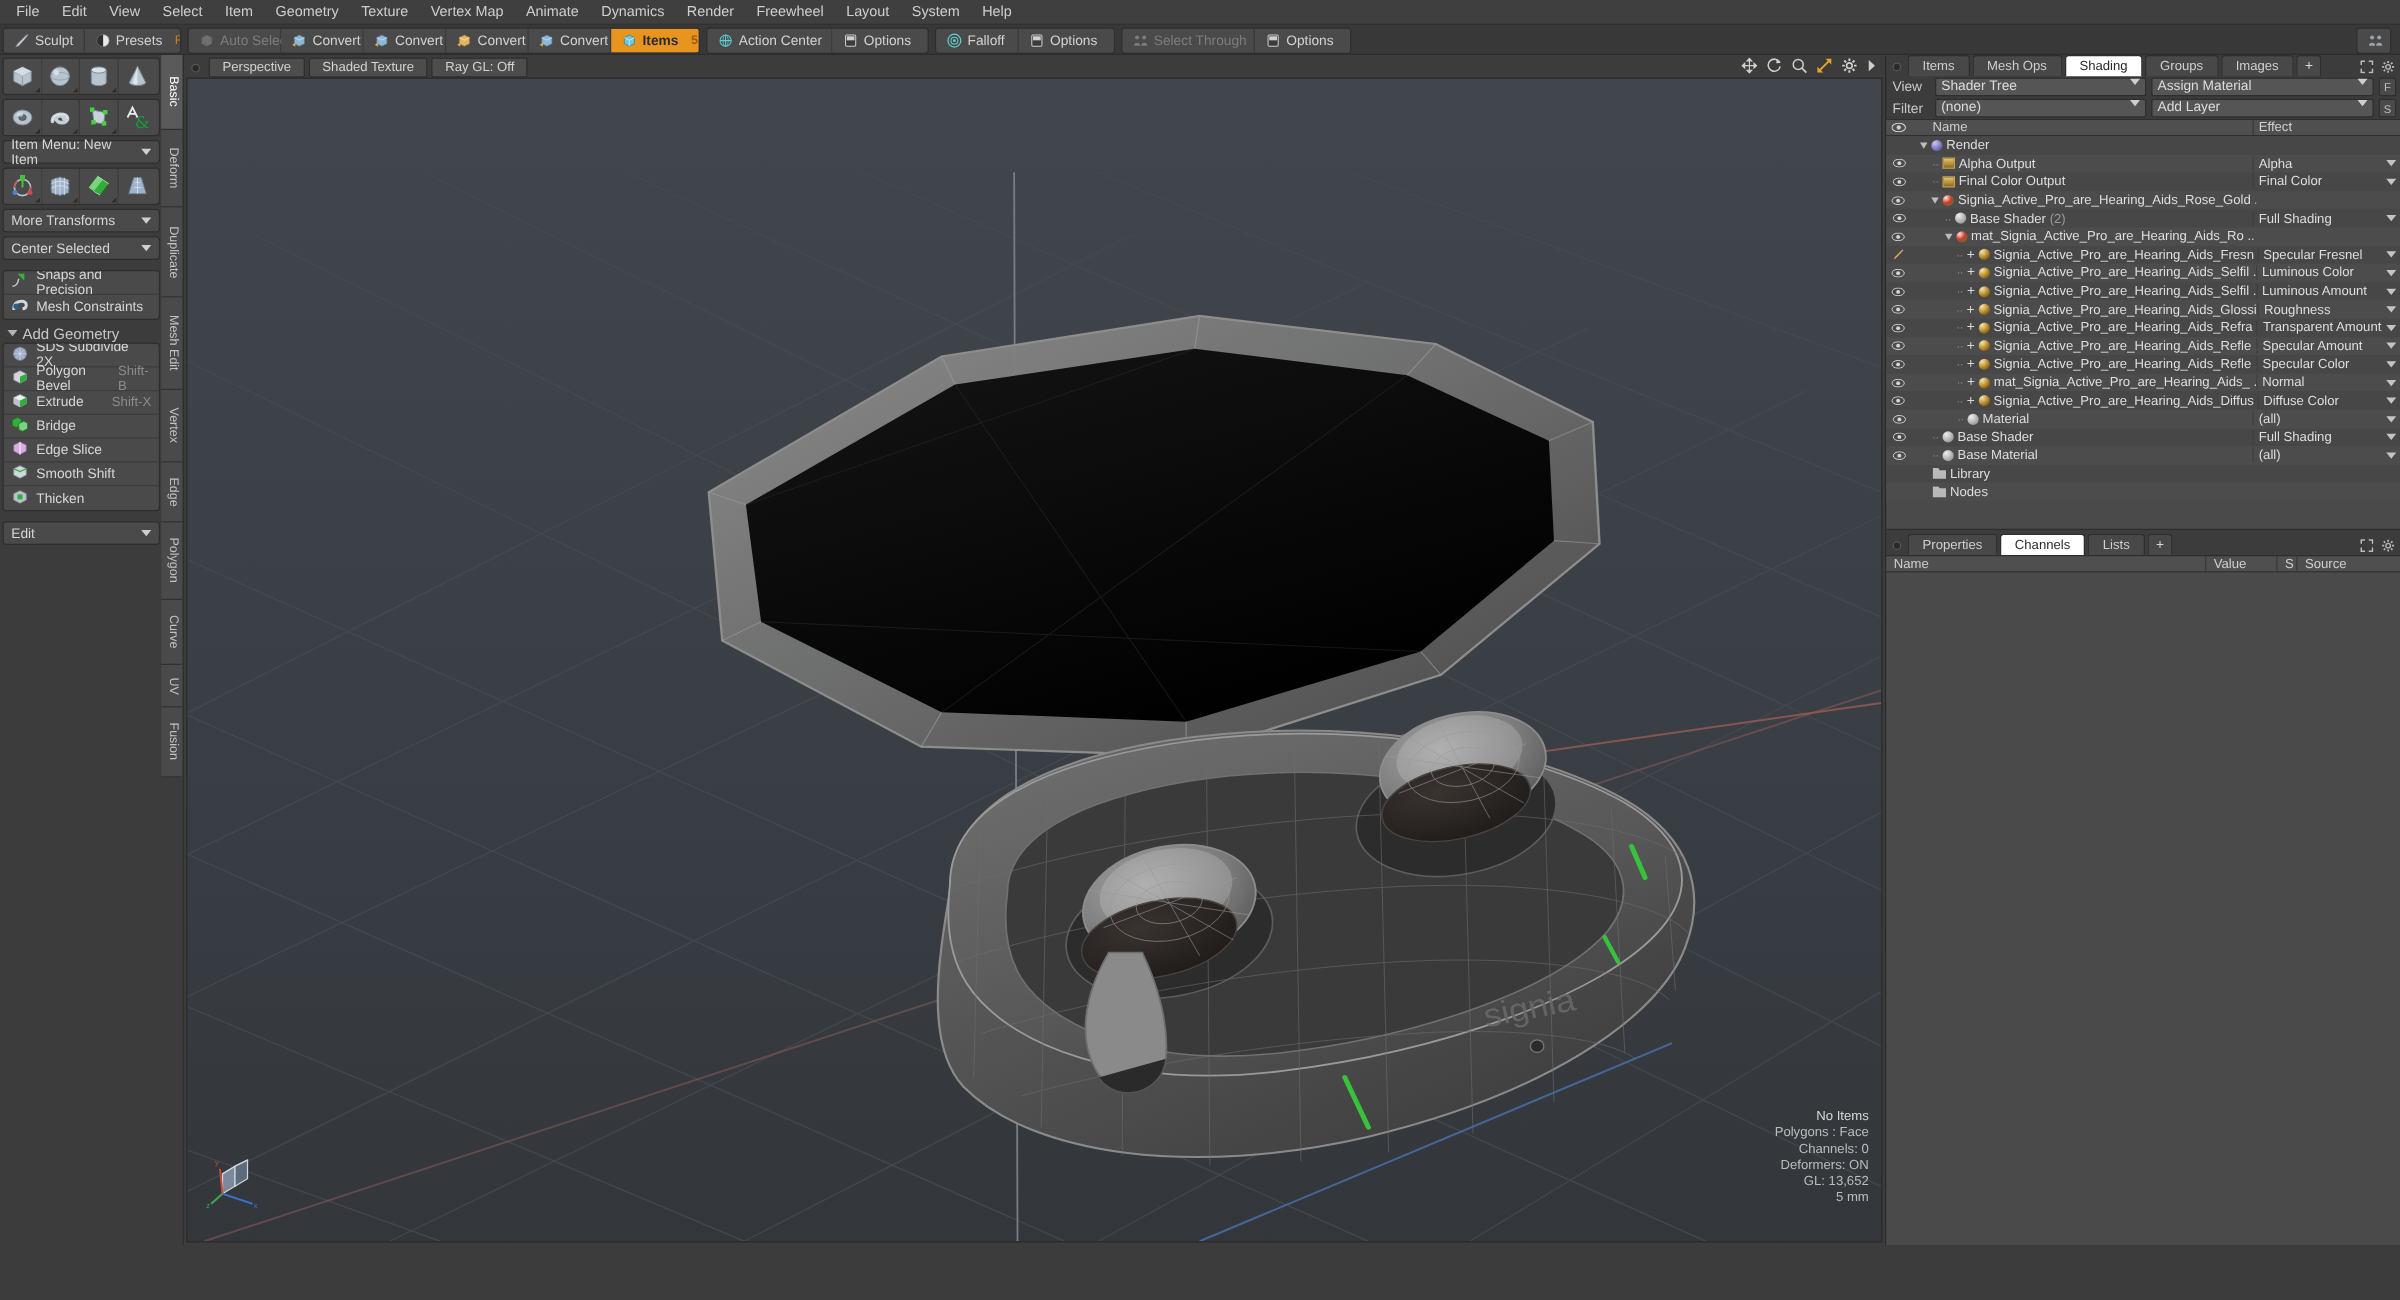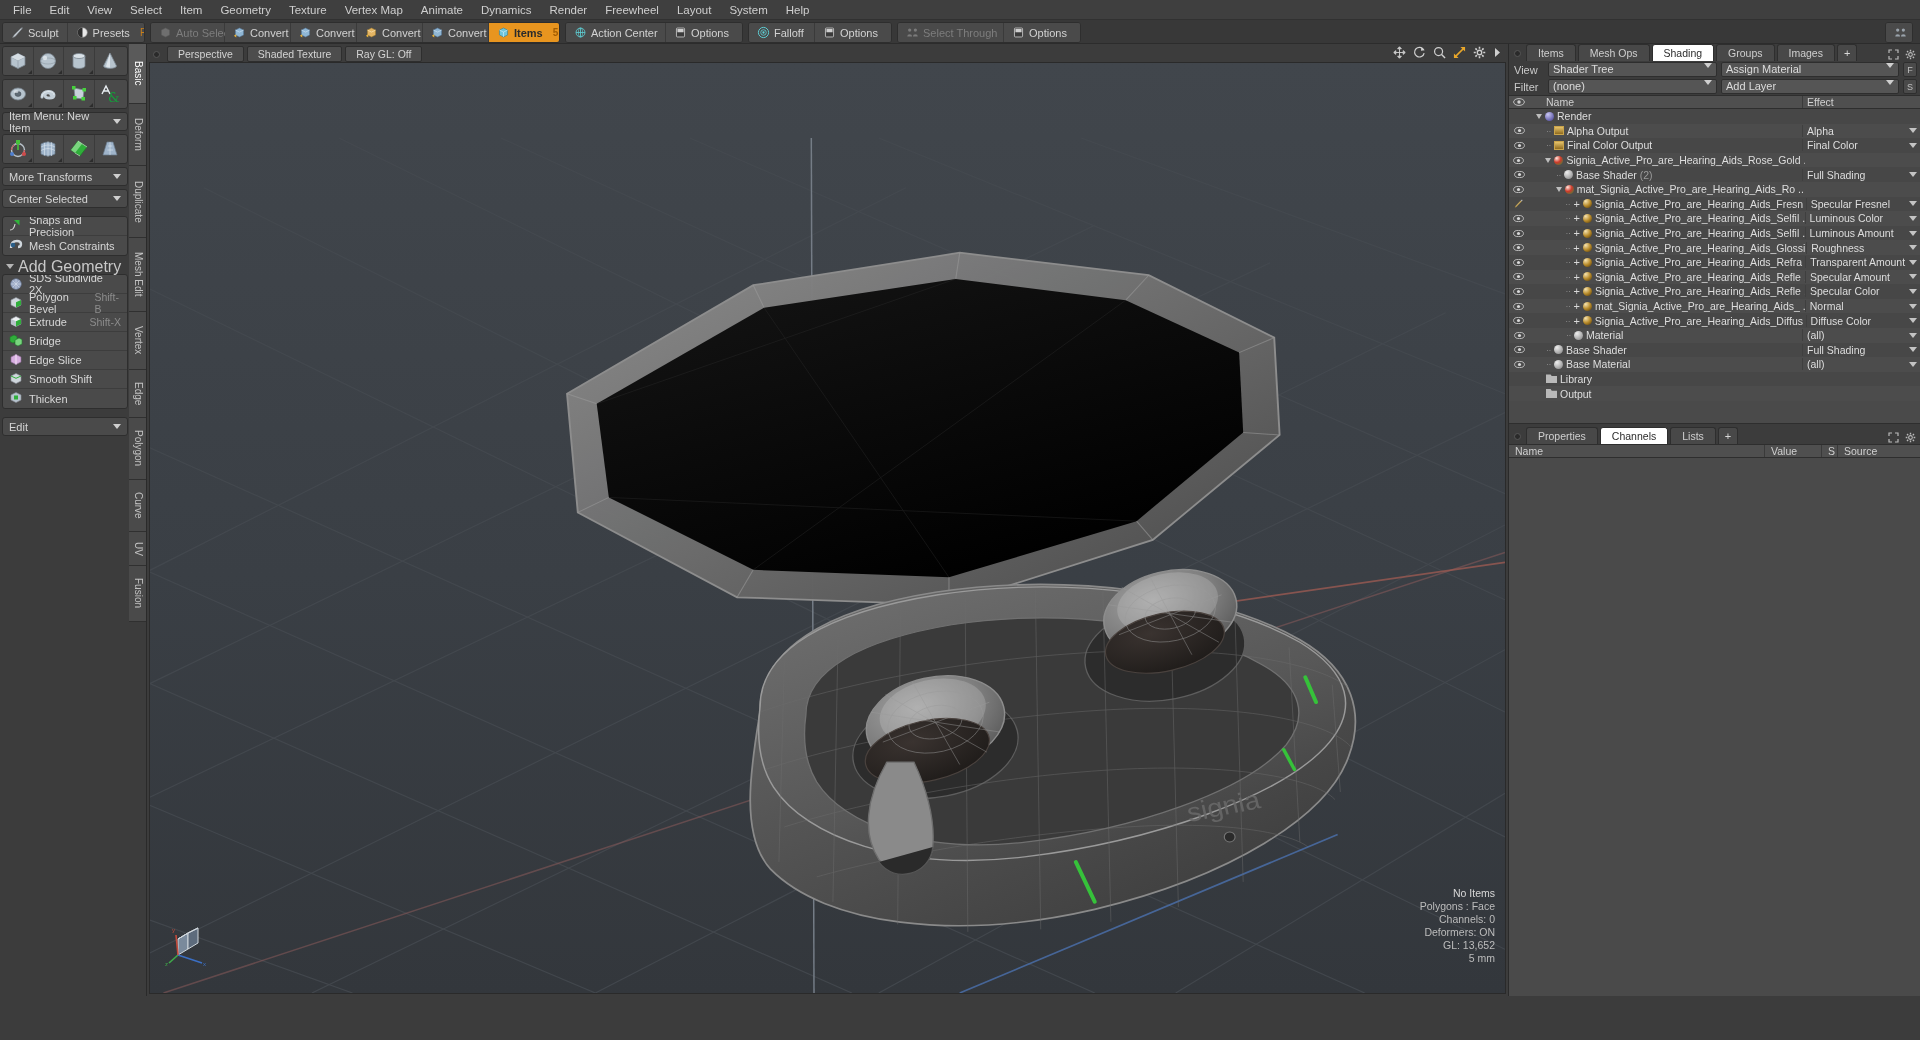--- a/index.html
+++ b/index.html
@@ -84,21 +84,21 @@
     margin-bottom:3px; justify-content:space-between;
   }
   .dropbar .caret { width:0;height:0;border-left:4px solid transparent;border-right:4px solid transparent;border-top:5px solid #cfcfcf; }
   .lp-sep { height:5px; }
   .lp-group { background:#4a4a4a; border:1px solid #2e2e2e; border-radius:3px; margin-bottom:3px; overflow:hidden; }
   .lp-row { height:19px; display:flex; align-items:center; padding:0 6px; gap:6px;
      color:#d7d7d7; font-size:11px; border-bottom:1px solid #3d3d3d; }
   .lp-row:last-child { border-bottom:none; }
   .lp-row .shortcut { margin-left:auto; color:#8c8c8c; font-size:10.5px; }
   .lp-header { height:15px; display:flex; align-items:center; gap:4px; padding-left:4px;
-     color:#c8c8c8; font-size:16px; }
+     color:#c8c8c8; font-size:12px; }
   .lp-header .tri { width:0;height:0;border-left:4px solid transparent;border-right:4px solid transparent;border-top:5px solid #b5b5b5; }
 
   
   .vtabs { position:absolute; right:0; top:0; width:17px; height:100%;
      background:#343434; display:flex; flex-direction:column; }
   .vtab { flex:0 0 auto; writing-mode: vertical-rl; text-orientation: mixed;
      font-size:10px; color:#c2c2c2; background:#4a4a4a; border-bottom:1px solid #303030;
      padding:6px 2px; text-align:center; letter-spacing:0px; }
   .vtab.active { background:#5a5a5a; color:#fff; }
 
@@ -1215,21 +1215,21 @@
             </span>
             <span class="c-eff">
               <span></span>
             </span>
           </div>
           <div class="trow">
             <span class="c-eye"></span>
             <span class="c-name">
               <span class="indent" style="width: 14px;"></span>
               <span class="folder"></span>
-              <span>Output</span>
+              <span>Nodes</span>
             </span>
             <span class="c-eff">
               <span></span>
             </span>
           </div>
         </div>
 
       <div class="tabrow" style="margin-top:3px">
         <span class="dot"></span>
         <span class="ptab">Properties</span>

